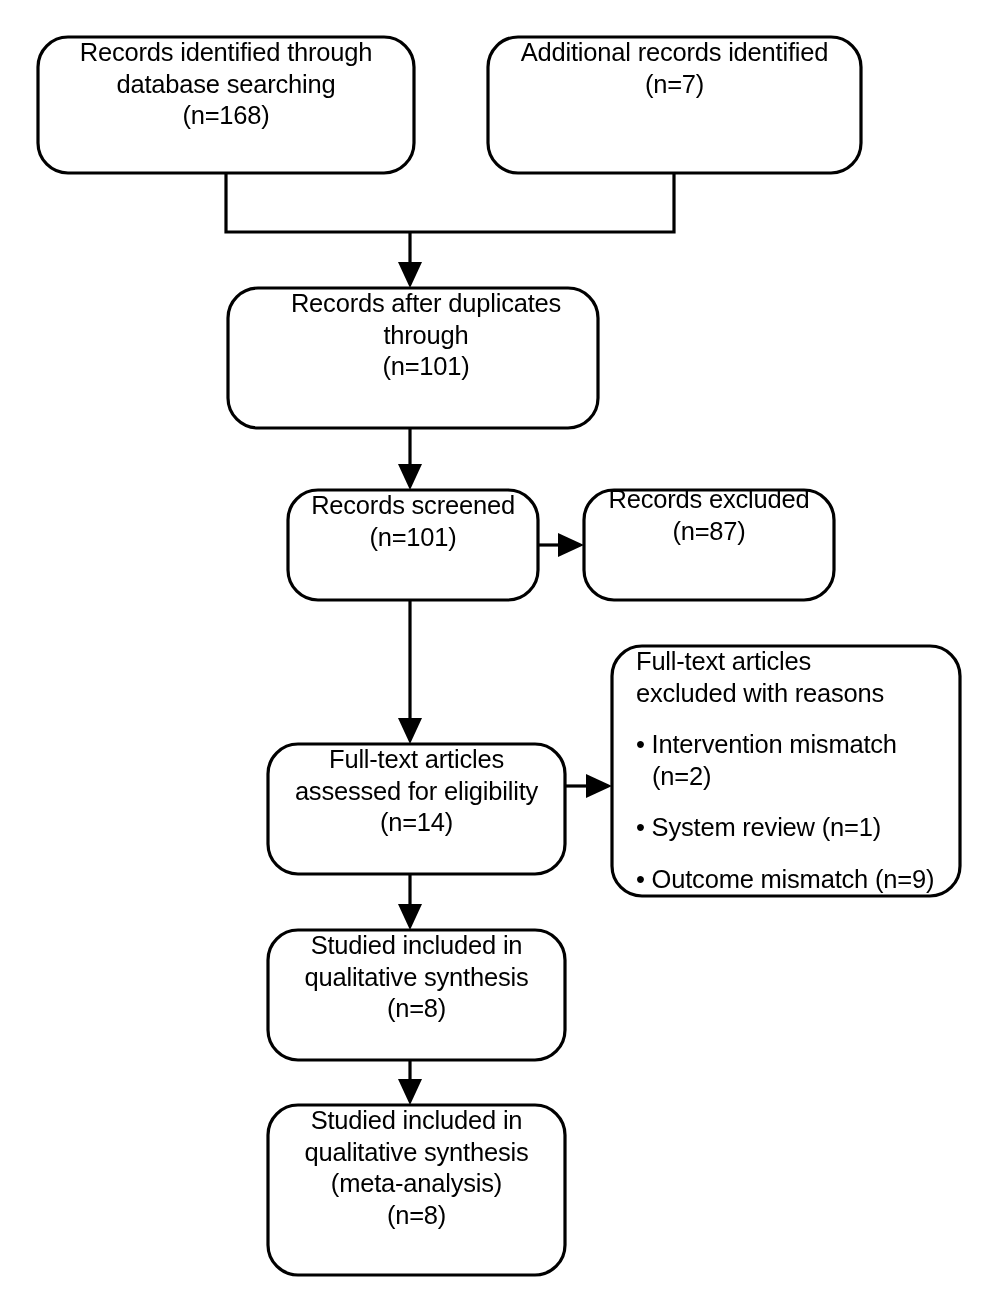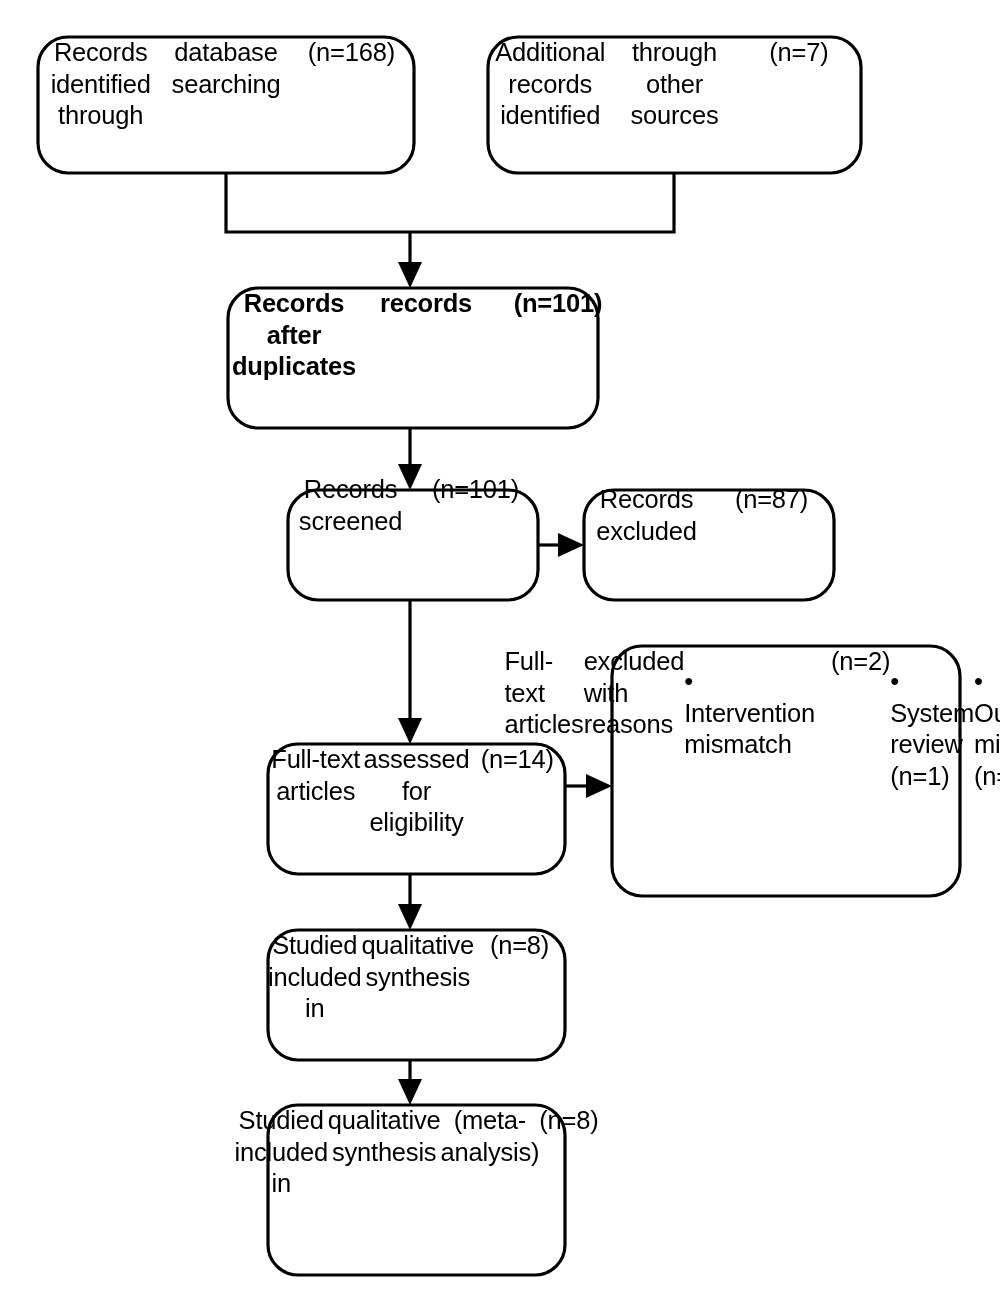--- a/index.html
+++ b/index.html
@@ -38,22 +38,21 @@
     stroke-linecap: butt;
   }
   .arrow-head {
     fill: #000000;
     stroke: none;
   }
   
   .box-text {
     position: absolute;
     display: flex;
-    flex-direction: row;
-    justify-content: center;
+    flex-direction: column;
     box-sizing: border-box;
     color: #000000;
     font-family: "Liberation Sans", sans-serif;
     font-size: 25.5px;
     line-height: 1.24;
     letter-spacing: -0.2px;
     text-align: center;
     white-space: pre-line;
     pointer-events: none;
     border-radius: 22px;
@@ -146,31 +145,30 @@
   </svg>
 
   <div class="box-text" style="left:38px; top:37px; width:376px; height:136px;">
     <span class="line">Records identified through</span>
     <span class="line">database searching</span>
     <span class="line">(n=168)</span>
   </div>
 
   <div class="box-text" style="left:488px; top:37px; width:373px; height:164px;">
     <span class="line">Additional records identified</span>
-    <span class="line">through other sources</span>
     <span class="line">(n=7)</span>
   </div>
 
-  <div class="box-text" style="left:228px; top:288px; width:396px; height:140px;font-weight:bold;">
+  <div class="box-text" style="left:228px; top:288px; width:396px; height:140px;">
     <span class="line">Records after duplicates</span>
-    <span class="line">records</span>
+    <span class="line">through</span>
     <span class="line">(n=101)</span>
   </div>
 
-  <div class="box-text" style="left:288px; top:474px; width:250px; height:110px;">
+  <div class="box-text" style="left:288px; top:490px; width:250px; height:110px;">
     <span class="line">Records screened</span>
     <span class="line">(n=101)</span>
   </div>
 
   <div class="box-text" style="left:584px; top:484px; width:250px; height:110px;">
     <span class="line">Records excluded</span>
     <span class="line">(n=87)</span>
   </div>
 
   <div class="box-text" style="left:268px; top:744px; width:297px; height:130px;">

